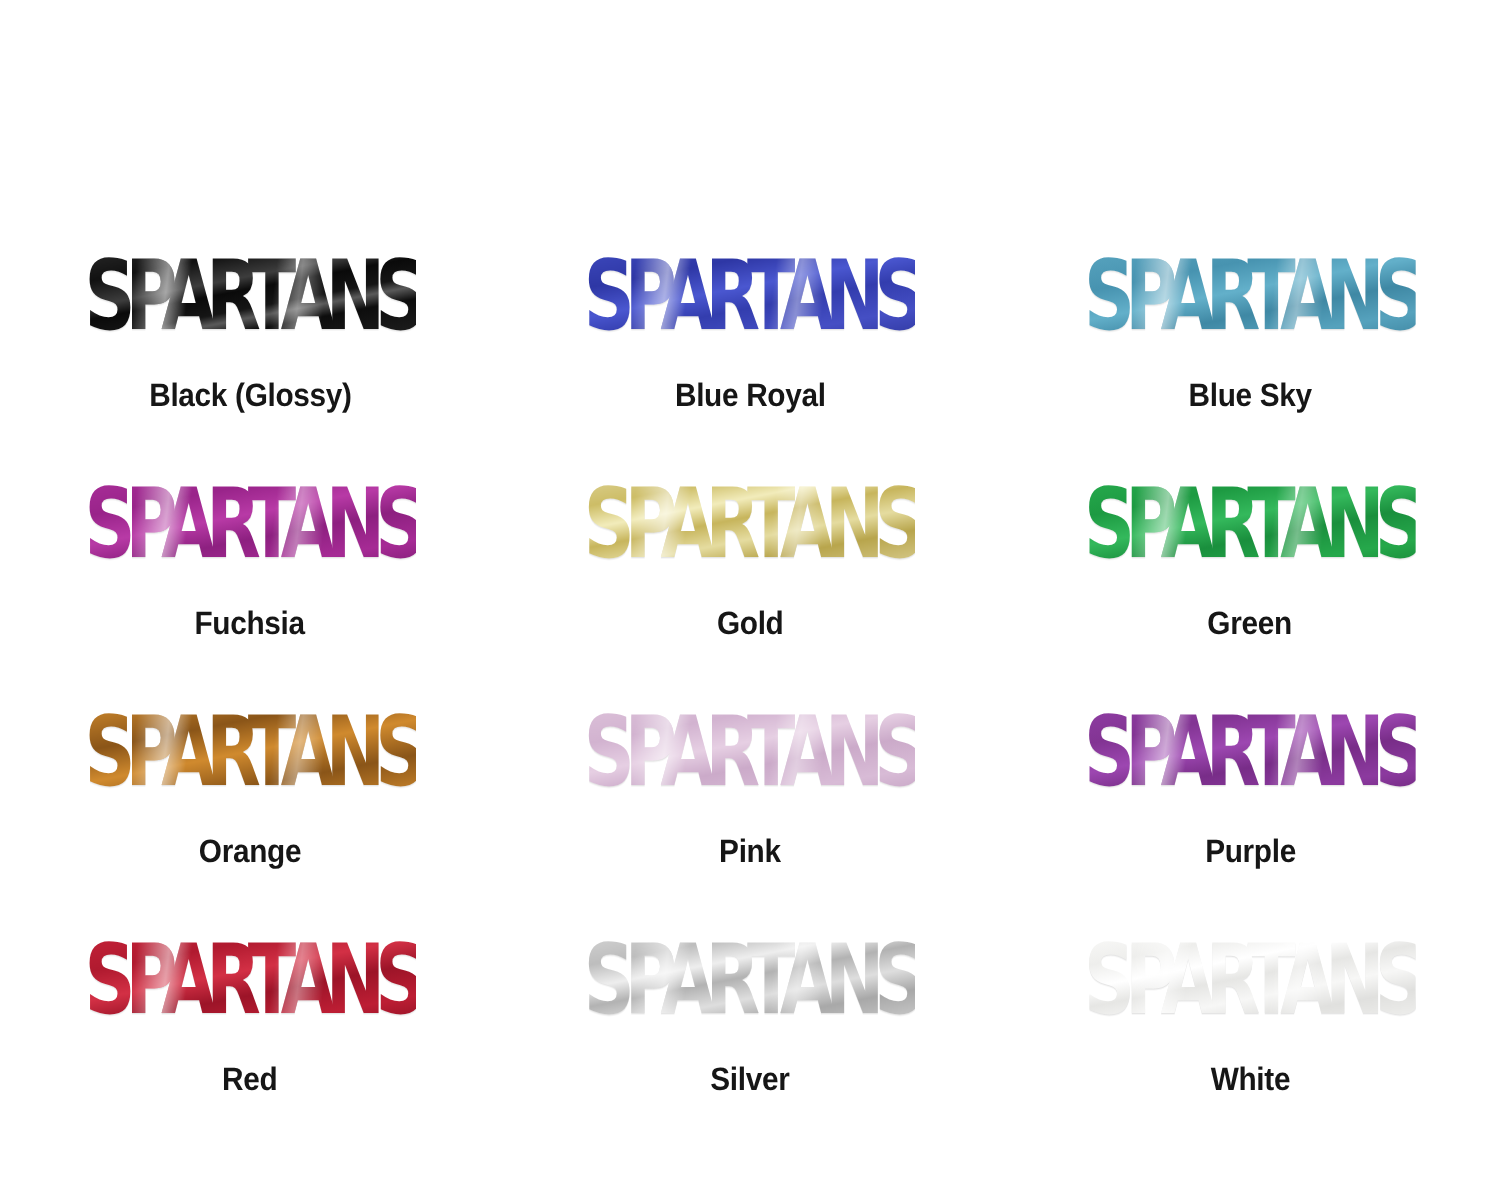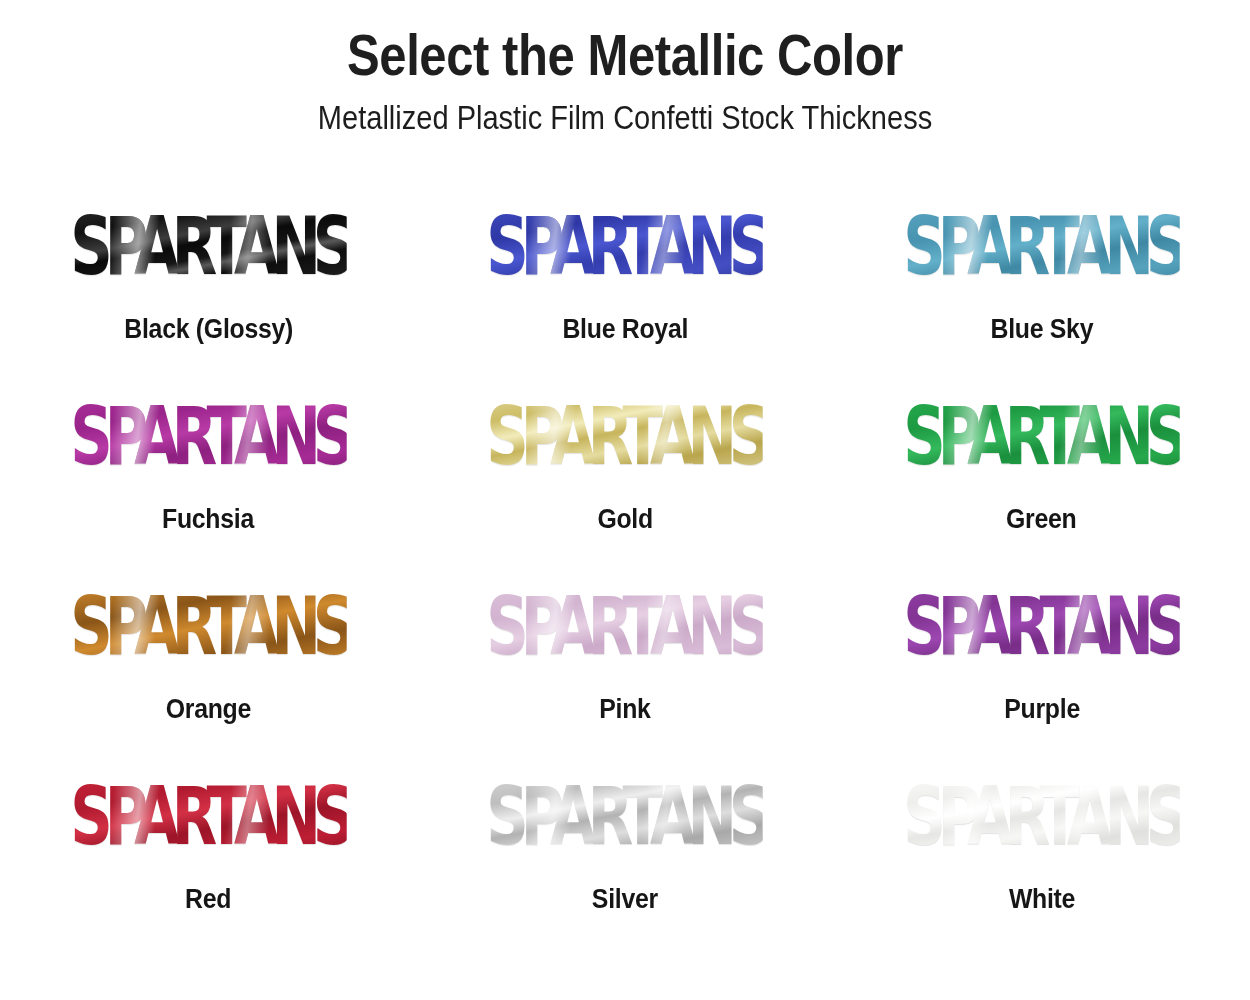--- a/index.html
+++ b/index.html
@@ -110,24 +110,20 @@
     transform: scaleX(0.92);
     transform-origin: center;
     white-space: nowrap;
   }
 </style>
 </head>
 <body>
 
 <div id="page">
 
-  <div class="header">
-    <h1 class="title">Select the Metallic Color</h1>
-    <p class="subtitle">Metallized Plastic Film Confetti Stock Thickness</p>
-  </div>
 
   <div class="grid">
       <div class="cell">
         <div class="wordwrap">
           <div class="word" style="background-image: linear-gradient(172deg, rgb(43, 43, 43) 0%, rgb(17, 17, 17) 22%, rgb(61, 61, 61) 38%, rgb(10, 10, 10) 46%, rgb(21, 21, 21) 58%, rgb(90, 90, 90) 64%, rgb(13, 13, 13) 72%, rgb(34, 34, 34) 100%);">SPARTANS<span class="streak" aria-hidden="true" style="font: inherit; letter-spacing: inherit; white-space: nowrap; display: flex; align-items: center; justify-content: center; background-clip: text; color: transparent; -webkit-text-fill-color: transparent; background-image: linear-gradient(100deg, rgba(255, 255, 255, 0) 18%, rgba(255, 255, 255, 0.55) 27%, rgba(255, 255, 255, 0) 33%, rgba(255, 255, 255, 0) 56%, rgba(255, 255, 255, 0.4) 63%, rgba(255, 255, 255, 0) 70%);">SPARTANS</span></div>
         </div>
         <div class="label" style="color: rgb(22, 22, 22);">Black (Glossy)</div>
       </div>
       <div class="cell">
         <div class="wordwrap">

